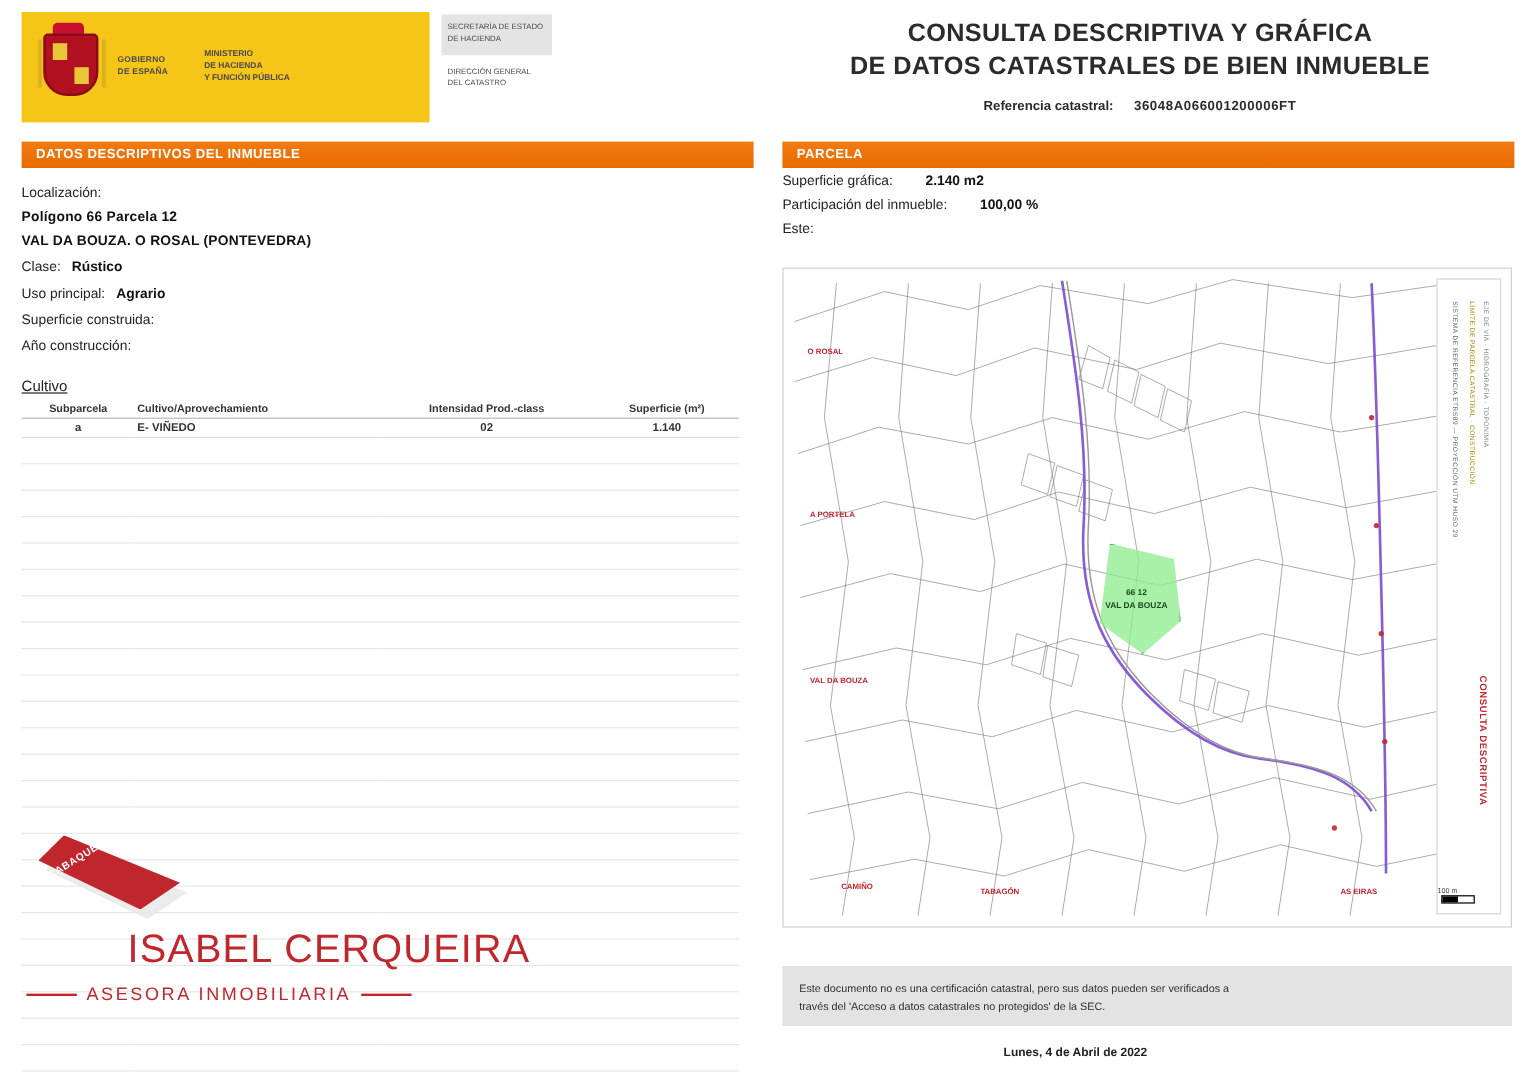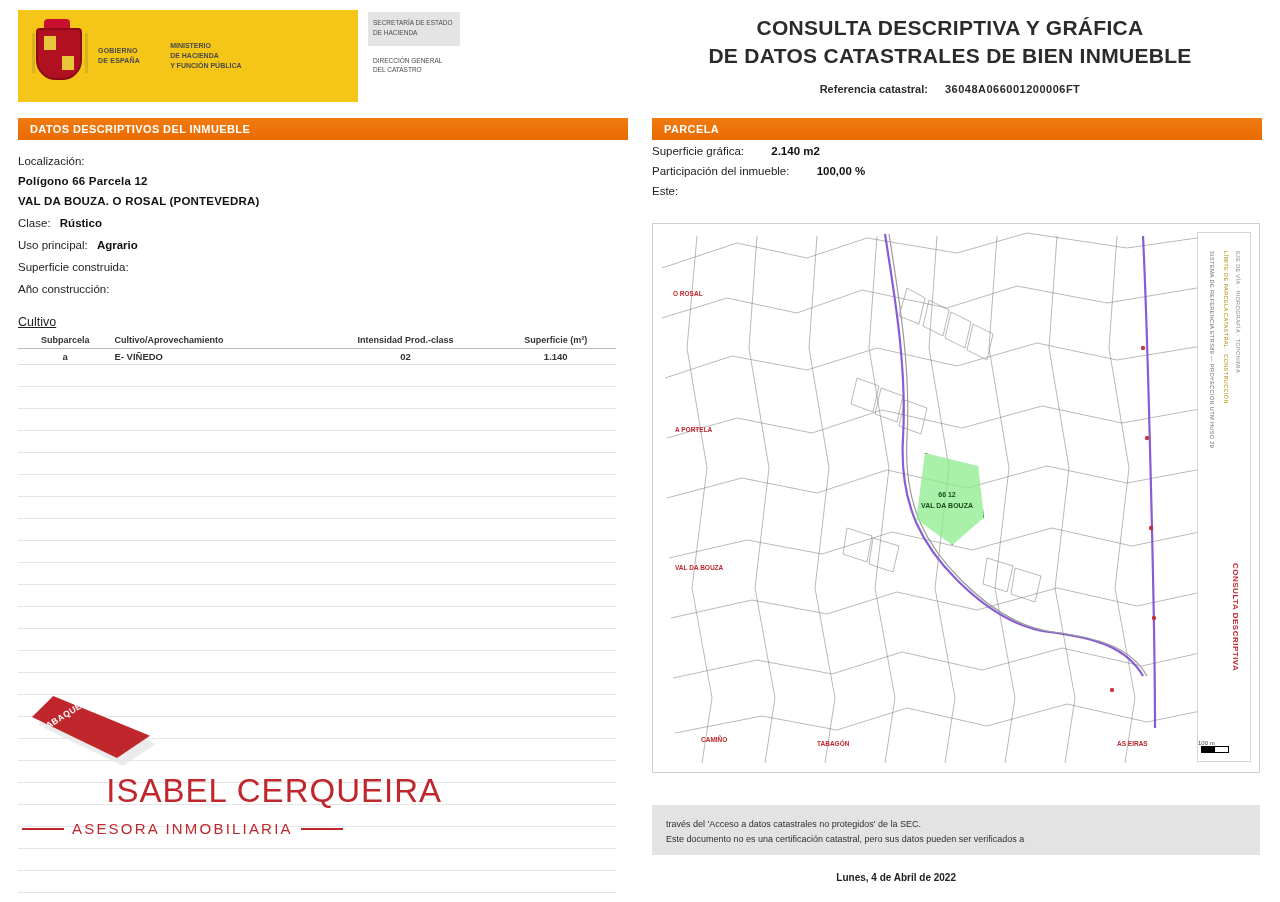--- a/index.html
+++ b/index.html
@@ -791,19 +791,19 @@
         <div class="legend-red">CONSULTA DESCRIPTIVA</div>
         <div class="scalebar">
           <span>100 m</span>
           <span class="sb"></span>
         </div>
       </div>
     </div>
   </div>
 
   <div class="disclaimer">
+    <div>Este documento no es una certificación catastral, pero sus datos pueden ser verificados a</div>
     <div>través del 'Acceso a datos catastrales no protegidos' de la SEC.</div>
-    <div>Este documento no es una certificación catastral, pero sus datos pueden ser verificados a</div>
   </div>
 
   <div class="footer-date">Lunes, 4 de Abril de 2022</div>
 
 </div>
 
 </body></html>

